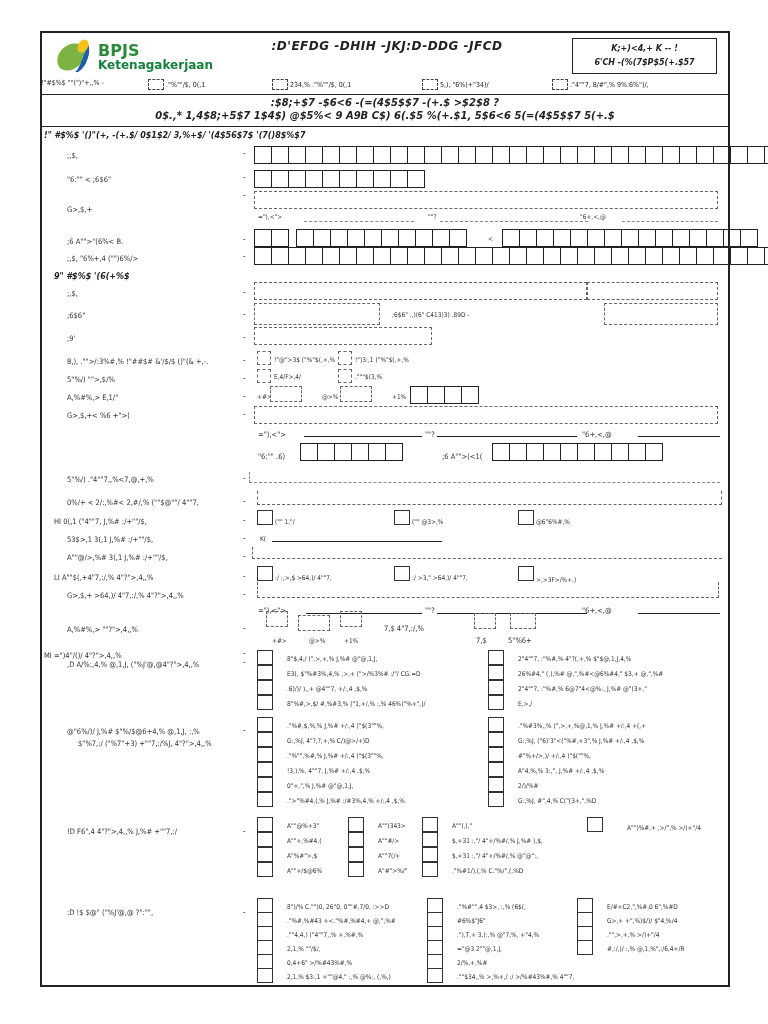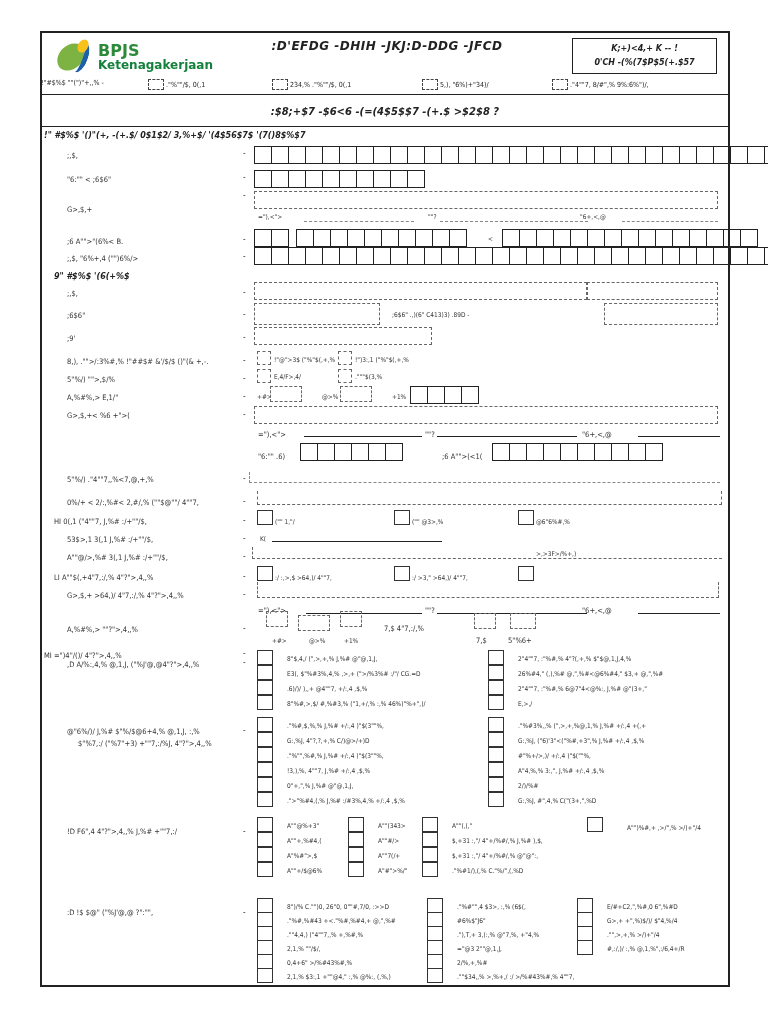--- a/index.html
+++ b/index.html
@@ -50,21 +50,21 @@
       <div class="leaf2"></div>
       <div class="leaf3"></div>
       <div class="t1">BPJS</div>
       <div class="t2">Ketenagakerjaan</div>
     </div>
     <div class="title">
       <div>:D'EFDG -DHIH -JKJ:D-DDG -JFCD</div>
     </div>
     <div class="codebox">
       <div>K;+)&lt;4,+ K -- !</div>
-      <div>0'CH -(%(7$P$5(+.$57</div>
+      <div>6'CH -(%(7$P$5(+.$57</div>
     </div>
   </div>
 
   <div class="chk-row">
     <span class="it" style="left:-1px;">!"#$%$ ""(")"+,,% -</span>
     <span class="it" style="left:106px;">
         <span class="dbox"></span>
         <span>."%""/$, 0(,1</span>
       </span>
     <span class="it" style="left:230px;">
@@ -75,21 +75,22 @@
         <span class="dbox"></span>
         <span>5,), "6%)+"34)/</span>
       </span>
     <span class="it" style="left:510px;">
         <span class="dbox"></span>
         <span>."4""7, 8/#",% 9%:6%")/,</span>
       </span>
   </div>
 
   <div class="sec" style="top:61px; height:30px;">
-    <div class="sec2-title" style="margin-top:11px;">:$8;+$7 -$6&lt;6 -(=(4$5$$7 -(+.$ &gt;$2$8 ?</div>
+    <div class="sec2-title" style="margin-top:2px;">:$8;+$7 -$6&lt;6 -(=(4$5$$7 -(+.$ &gt;$2$8 ?</div>
+    <div class="sec2-title" style="margin-top:2px;">0$.,* 1,4$8;+5$7 1$4$) @$5%&lt; 9 A9B C$) 6(.$5 %(+.$1, 5$6&lt;6 5(=(4$5$$7 5(+.$</div>
   </div>
 
   <div class="sec" style="top:93px; height:860px;">
 
     <div class="boldlbl" style="left:2px; top:4px;">!" #$%$ '()"(+, -(+.$/ 0$1$2/ 3,%+$/ '(4$56$7$ '(7()8$%$7</div>
 
     <div class="lbl" style="left:25px; top:24px;">;,$,</div>
     <div class="dot" style="top:22px;">-</div>
     <div class="grid" style="left:212px; top:19px;" id="g1">
         <span></span>
@@ -328,21 +329,21 @@
     <div class="dot" style="top:425px;">-</div>
     <div class="dashbox" style="left:210px; top:420px; width:470px; height:12px; border-top:none; border-right:none;"></div>
 
     <div class="lbl" style="left:12px; top:446px;">LI  A""$(,+4"7,:/,% 4"?"&gt;,4,,%</div>
     <div class="dot" style="top:445px;">-</div>
     <div class="cb" style="left:215px; top:439px;"></div>
     <div class="ctext" style="left:233px; top:447px;">:/ :,&gt;,$ &gt;64,)/ 4""7,</div>
     <div class="cb" style="left:352px; top:439px;"></div>
     <div class="ctext" style="left:370px; top:447px;">:/ &gt;3," &gt;64,)/ 4""7,</div>
     <div class="cb" style="left:476px; top:439px;"></div>
-    <div class="ctext" style="left:494px; top:423px;text-align:right;">&gt;,&gt;3F&gt;/%+,)</div>
+    <div class="ctext" style="left:494px; top:449px;text-align:right;">&gt;,&gt;3F&gt;/%+,)</div>
 
     <div class="lbl" style="left:25px; top:464px;">G&gt;,$,+ &gt;64,)/ 4"7,:/,% 4"?"&gt;,4,,%</div>
     <div class="dot" style="top:463px;">-</div>
     <div class="dashbox" style="left:215px; top:455px; width:462px; height:16px; border-top:none;"></div>
 
     <div class="ctext" style="left:216px; top:479px; font-size:7.5px;">="),&lt;"&gt;</div>
     <div class="line" style="left:264px; top:486px; width:116px;"></div>
     <div class="ctext" style="left:383px; top:479px; font-size:7.5px;">""?</div>
     <div class="line" style="left:395px; top:486px; width:150px;"></div>
     <div class="ctext" style="left:540px; top:479px; font-size:7.5px;">"6+,&lt;,@</div>

